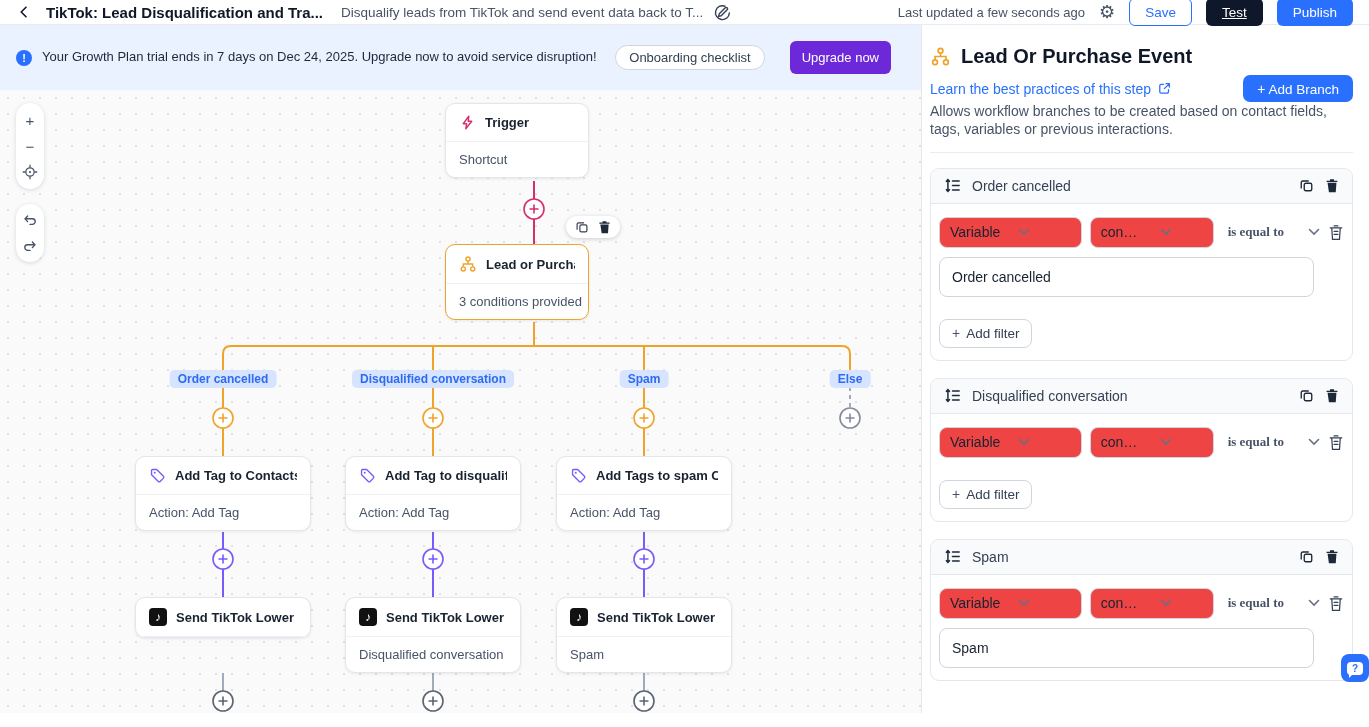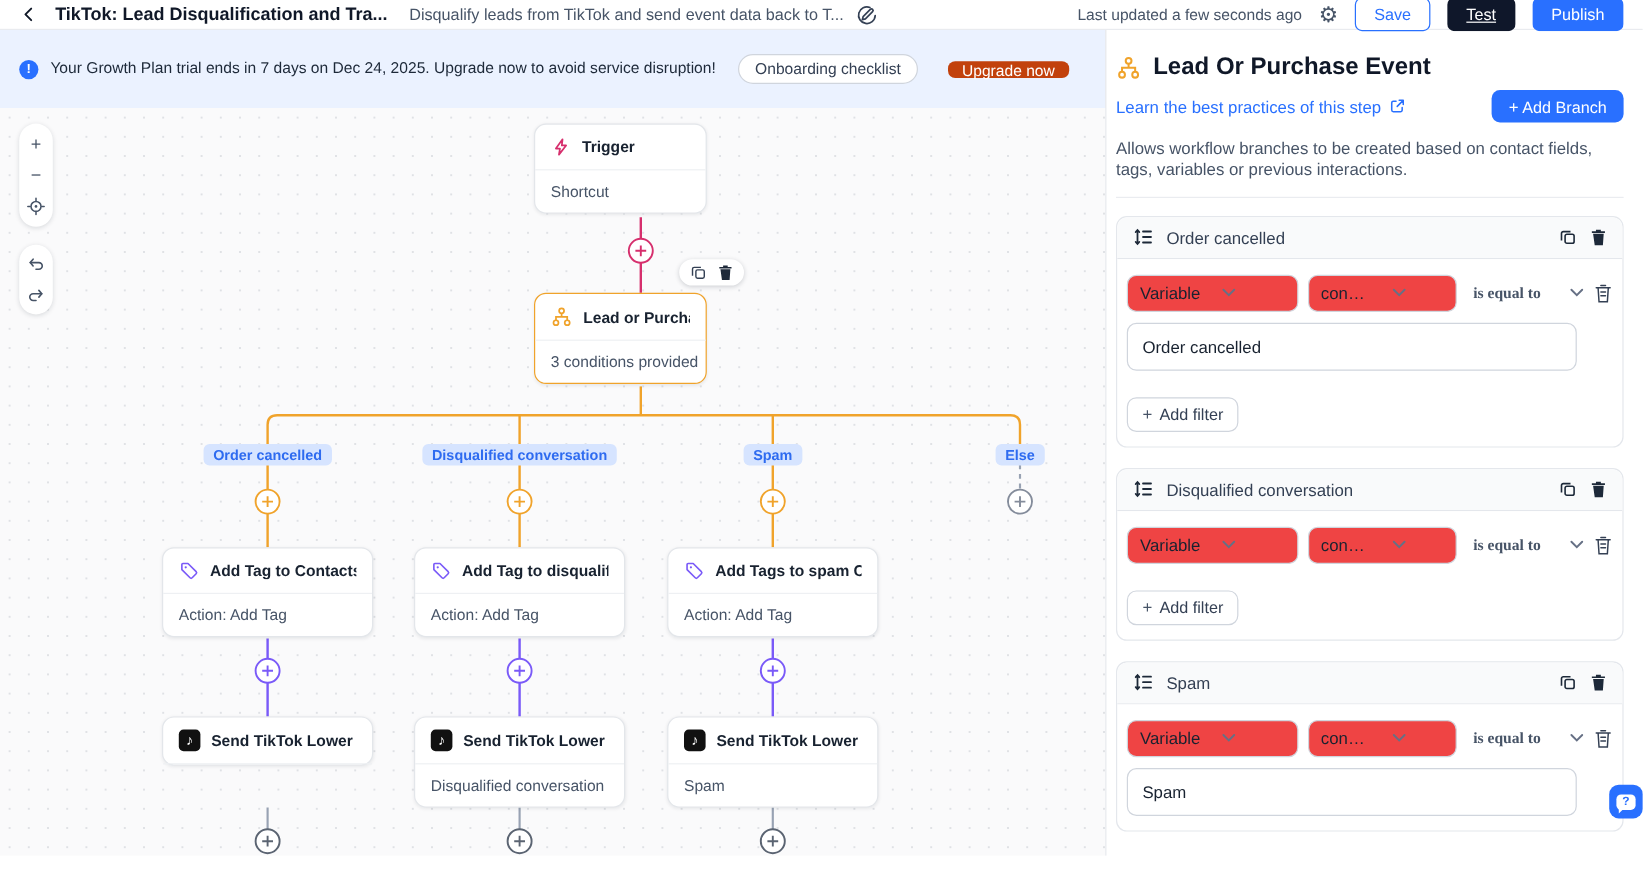--- a/index.html
+++ b/index.html
@@ -22,21 +22,21 @@
 
   
   .main { display:flex; height:688px; }
   .left { width:921px; display:flex; flex-direction:column; }
 
   
   .banner { height:65px; background:#EBF2FF; display:flex; align-items:center; padding:0 30px 0 16px; gap:10px; }
   .info-ic { width:16px; height:16px; border-radius:50%; background:#2970FF; color:#fff; font-size:11px; font-weight:700; display:flex; align-items:center; justify-content:center; flex:none; }
   .banner-text { font-size:13px; color:#1D2939; font-weight:500; line-height:1.55; max-width:585px; flex:1; }
   .pill-btn { height:25px; padding:0 13px; border-radius:14px; background:#fff; border:1px solid #D0D5DD; font-size:13px; color:#344054; cursor:pointer; margin-right:15px; white-space:nowrap; }
-  .upgrade-btn { height:14px; padding:0 12px; border-radius:6px; background:#c2410c; border:none; color:#fff; font-size:13px; font-weight:500; cursor:pointer; white-space:nowrap; }
+  .upgrade-btn { height:33px; padding:0 12px; border-radius:6px; background:#6d28d9; border:none; color:#fff; font-size:13px; font-weight:500; cursor:pointer; white-space:nowrap; }
 
   
   .canvas { position:relative; flex:1; background:#FAFAFB; background-image:radial-gradient(#DFE1E5 1px, transparent 1.2px); background-size:16px 16px; overflow:hidden; }
   .wires { position:absolute; left:0; top:0; }
 
   .node { position:absolute; width:144px; background:#fff; border:1px solid #E3E6EA; border-radius:10px; box-shadow:0 1px 3px rgba(16,24,40,.08); cursor:pointer; }
   .node.selected { border:1.5px solid #F0A32B; }
   .node .n-head { display:flex; align-items:center; gap:9px; padding:10px 13px; border-bottom:1px solid #EEF0F3; }
   .node .n-title { font-size:13px; font-weight:600; color:#182230; white-space:nowrap; overflow:hidden; }
   .node .n-sub { padding:10px 13px; font-size:13px; color:#475467; white-space:nowrap; overflow:hidden; }
@@ -49,21 +49,21 @@
 
   .canvas-ctrl { position:absolute; left:16px; background:#fff; border-radius:15px; box-shadow:0 1px 4px rgba(16,24,40,.15); display:flex; flex-direction:column; align-items:center; z-index:4; }
   .canvas-ctrl button { width:28px; height:26px; border:none; background:none; cursor:pointer; color:#475467; font-size:15px; display:flex; align-items:center; justify-content:center; }
   .ctrl-zoom { top:13px; padding:4px 0; }
   .ctrl-undo { top:114px; padding:3px 0; }
 
   
   .panel { width:448px; height:688px; border-left:1px solid #E4E7EC; background:#fff; padding:20px 16px 0 8px; overflow:hidden; }
   .panel-titlerow { display:flex; align-items:center; gap:10px; margin-bottom:7px; }
   .panel-title { font-size:20px; font-weight:700; color:#101828; }
-  .panel-linkrow { display:flex; align-items:center; margin-bottom:12px; }
+  .panel-linkrow { display:flex; align-items:center; }
   .panel-link { font-size:14px; color:#2970FF; text-decoration:none; display:flex; align-items:center; gap:6px; cursor:pointer; }
   .addbranch-btn { margin-left:auto; background:#2970FF; color:#fff; border:none; border-radius:7px; height:27px; padding:0 14px; font-size:13.5px; font-weight:500; cursor:pointer; }
   .panel-desc { font-size:14px; color:#475467; line-height:1.32; margin-bottom:13px; max-width:400px; }
   .panel hr { border:none; border-top:1px solid #EAECF0; margin:0 0 15px 0; }
 
   .bcard { border:1px solid #E4E7EC; border-radius:9px; margin-bottom:17px; background:#fff; }
   .bcard-head { display:flex; align-items:center; gap:11px; background:#F9FAFB; border-bottom:1px solid #E4E7EC; border-radius:9px 9px 0 0; padding:8px 13px; height:35px; }
   .bcard-title { font-size:14px; font-weight:500; color:#344054; flex:1; }
   .bcard-head .iconbtn { color:#1D2939; }
   .bcard-body { padding:13px 8px 12px 8px; }

